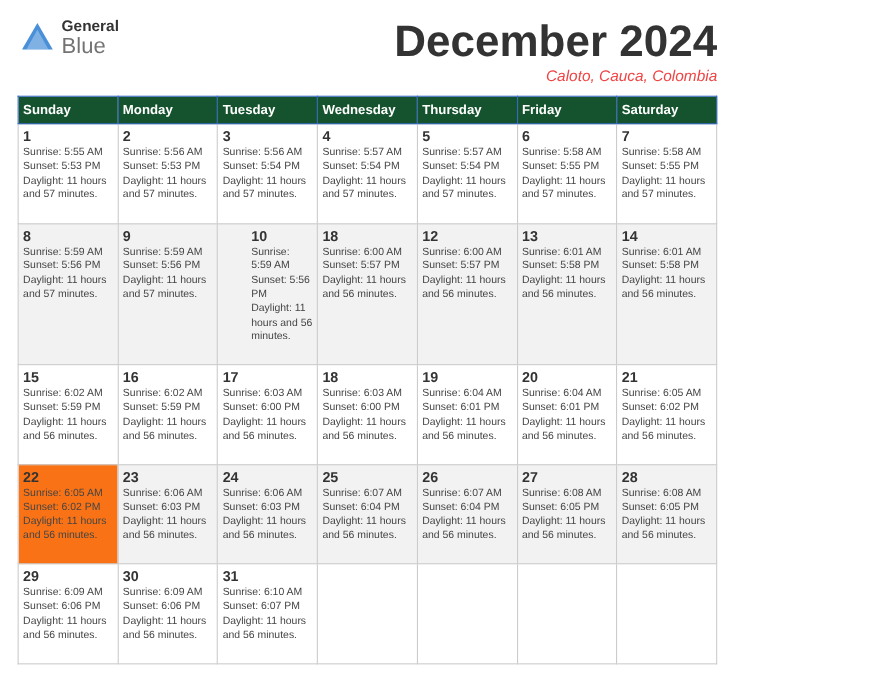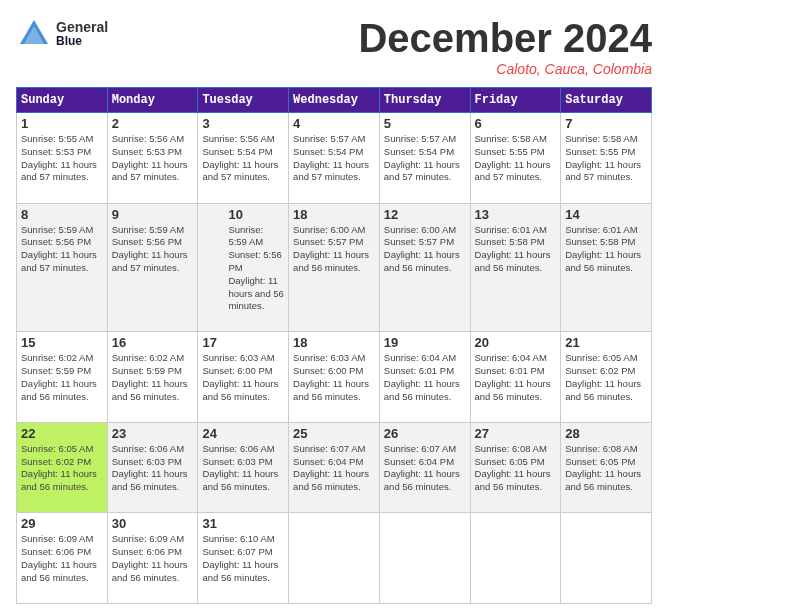--- a/index.html
+++ b/index.html
@@ -33,23 +33,23 @@
       display: flex;
       flex-direction: column;
       line-height: 1.1;
     }
     .logo-general {
       font-size: 14px;
       font-weight: bold;
       color: #333;
     }
     .logo-blue {
-      font-size: 12px;
-      font-weight: bold;
-      color: #0f172a;
+      font-size: 20px;
+      font-weight: normal;
+      color: #737373;
     }
     .logo-icon {
       width: 36px;
       height: 36px;
     }
     .title-section {
       text-align: right;
     }
     .main-title {
       font-size: 40px;
@@ -61,28 +61,27 @@
       color: #ef4444;
       font-style: italic;
     }
     .calendar {
       flex: 1;
       border-collapse: collapse;
       width: 100%;
       table-layout: fixed;
     }
     .calendar th {
-      background: #4c1d95;
+      background: #14532d;
       color: #fff;
       padding: 5px 4px;
       font-size: 12px;
       font-weight: bold;
       text-align: left;
       border: 1px solid #3a6abf;
-      font-family: Liberation Mono, monospace;
     }
     .calendar td {
       border: 1px solid #ccc;
       vertical-align: top;
       padding: 3px 4px;
       background: #fff;
       height: 80px;
     }
     .calendar tr:nth-child(even) td {
       background: #f5f5f5;
@@ -220,21 +219,21 @@
           <td>
         <div class="day-number">20</div>
         <div class="day-detail">Sunrise: 6:04 AM<br>Sunset: 6:01 PM<br>Daylight: 11 hours and 56 minutes.</div>
       </td>
           <td>
         <div class="day-number">21</div>
         <div class="day-detail">Sunrise: 6:05 AM<br>Sunset: 6:02 PM<br>Daylight: 11 hours and 56 minutes.</div>
       </td>
         </tr>
         <tr>
-          <td style="background: #bef264;">
+          <td style="background: #f97316;">
         <div class="day-number">22</div>
         <div class="day-detail">Sunrise: 6:05 AM<br>Sunset: 6:02 PM<br>Daylight: 11 hours and 56 minutes.</div>
       </td>
           <td style="background: rgb(242, 242, 242);">
         <div class="day-number">23</div>
         <div class="day-detail">Sunrise: 6:06 AM<br>Sunset: 6:03 PM<br>Daylight: 11 hours and 56 minutes.</div>
       </td>
           <td style="background: rgb(242, 242, 242);">
         <div class="day-number">24</div>
         <div class="day-detail">Sunrise: 6:06 AM<br>Sunset: 6:03 PM<br>Daylight: 11 hours and 56 minutes.</div>

